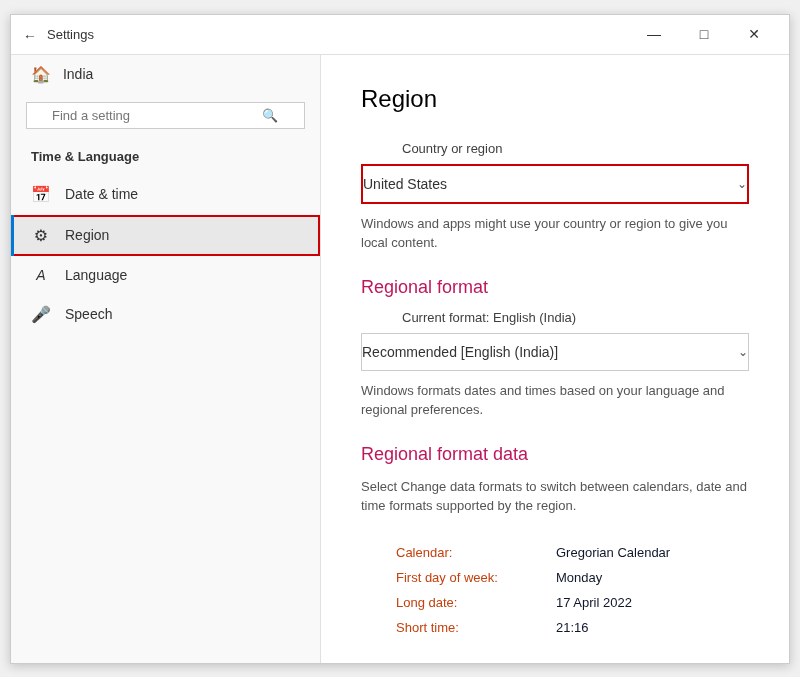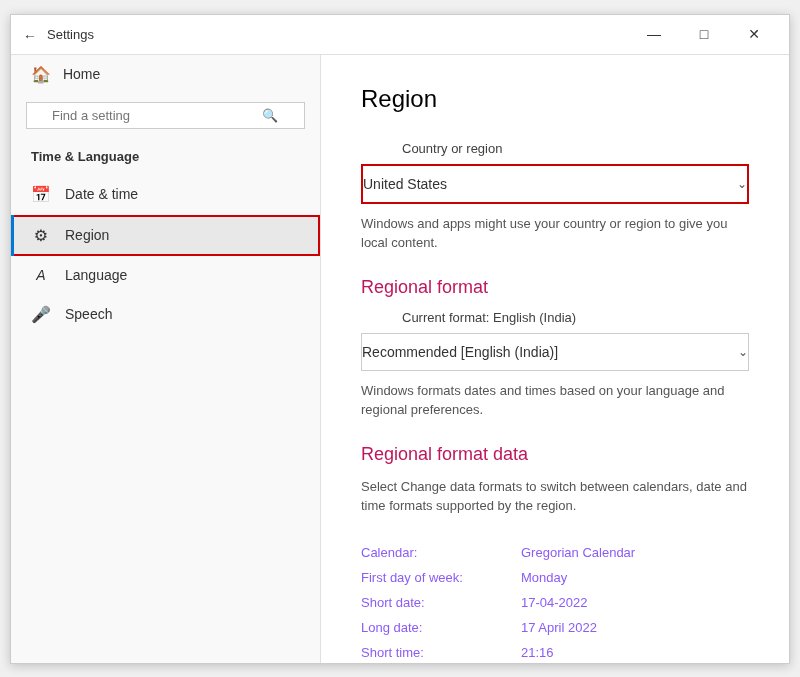--- a/index.html
+++ b/index.html
@@ -233,25 +233,26 @@
 
     .data-row {
       display: flex;
       padding: 5px 0;
       font-size: 13px;
       color: #333;
     }
 
     .data-key {
       width: 160px;
-      color: #8b5cf6;
+      color: #c2410c;
+      margin-left: 35px;
     }
 
     .data-val {
-      color: #8b5cf6;
+      color: #0f172a;
     }
 
     .divider-section {
       margin-bottom: 20px;
     }
   </style>
 </head>
 <body>
 
 <div class="window">
@@ -267,21 +268,21 @@
       <button class="title-bar-btn close">✕</button>
     </div>
   </div>
 
   <div class="app-body">
 
     <div class="sidebar">
 
       <div class="sidebar-home">
         <span class="home-icon">🏠</span>
-        <span>Home</span>
+        <span>India</span>
       </div>
 
       <div class="search-box">
         <input type="text" placeholder="Find a setting" style="">
         <span class="search-icon-box">🔍</span>
       </div>
 
       <div class="sidebar-section-label">Time &amp; Language</div>
 
       <div class="sidebar-nav-item">
@@ -338,24 +339,20 @@
           <div class="data-row">
             <span class="data-key">Calendar:</span>
             <span class="data-val">Gregorian Calendar</span>
           </div>
 
           <div class="data-row">
             <span class="data-key">First day of week:</span>
             <span class="data-val">Monday</span>
           </div>
 
-          <div class="data-row">
-            <span class="data-key">Short date:</span>
-            <span class="data-val">17-04-2022</span>
-          </div>
 
           <div class="data-row">
             <span class="data-key">Long date:</span>
             <span class="data-val">17 April 2022</span>
           </div>
 
           <div class="data-row">
             <span class="data-key">Short time:</span>
             <span class="data-val">21:16</span>
           </div>

